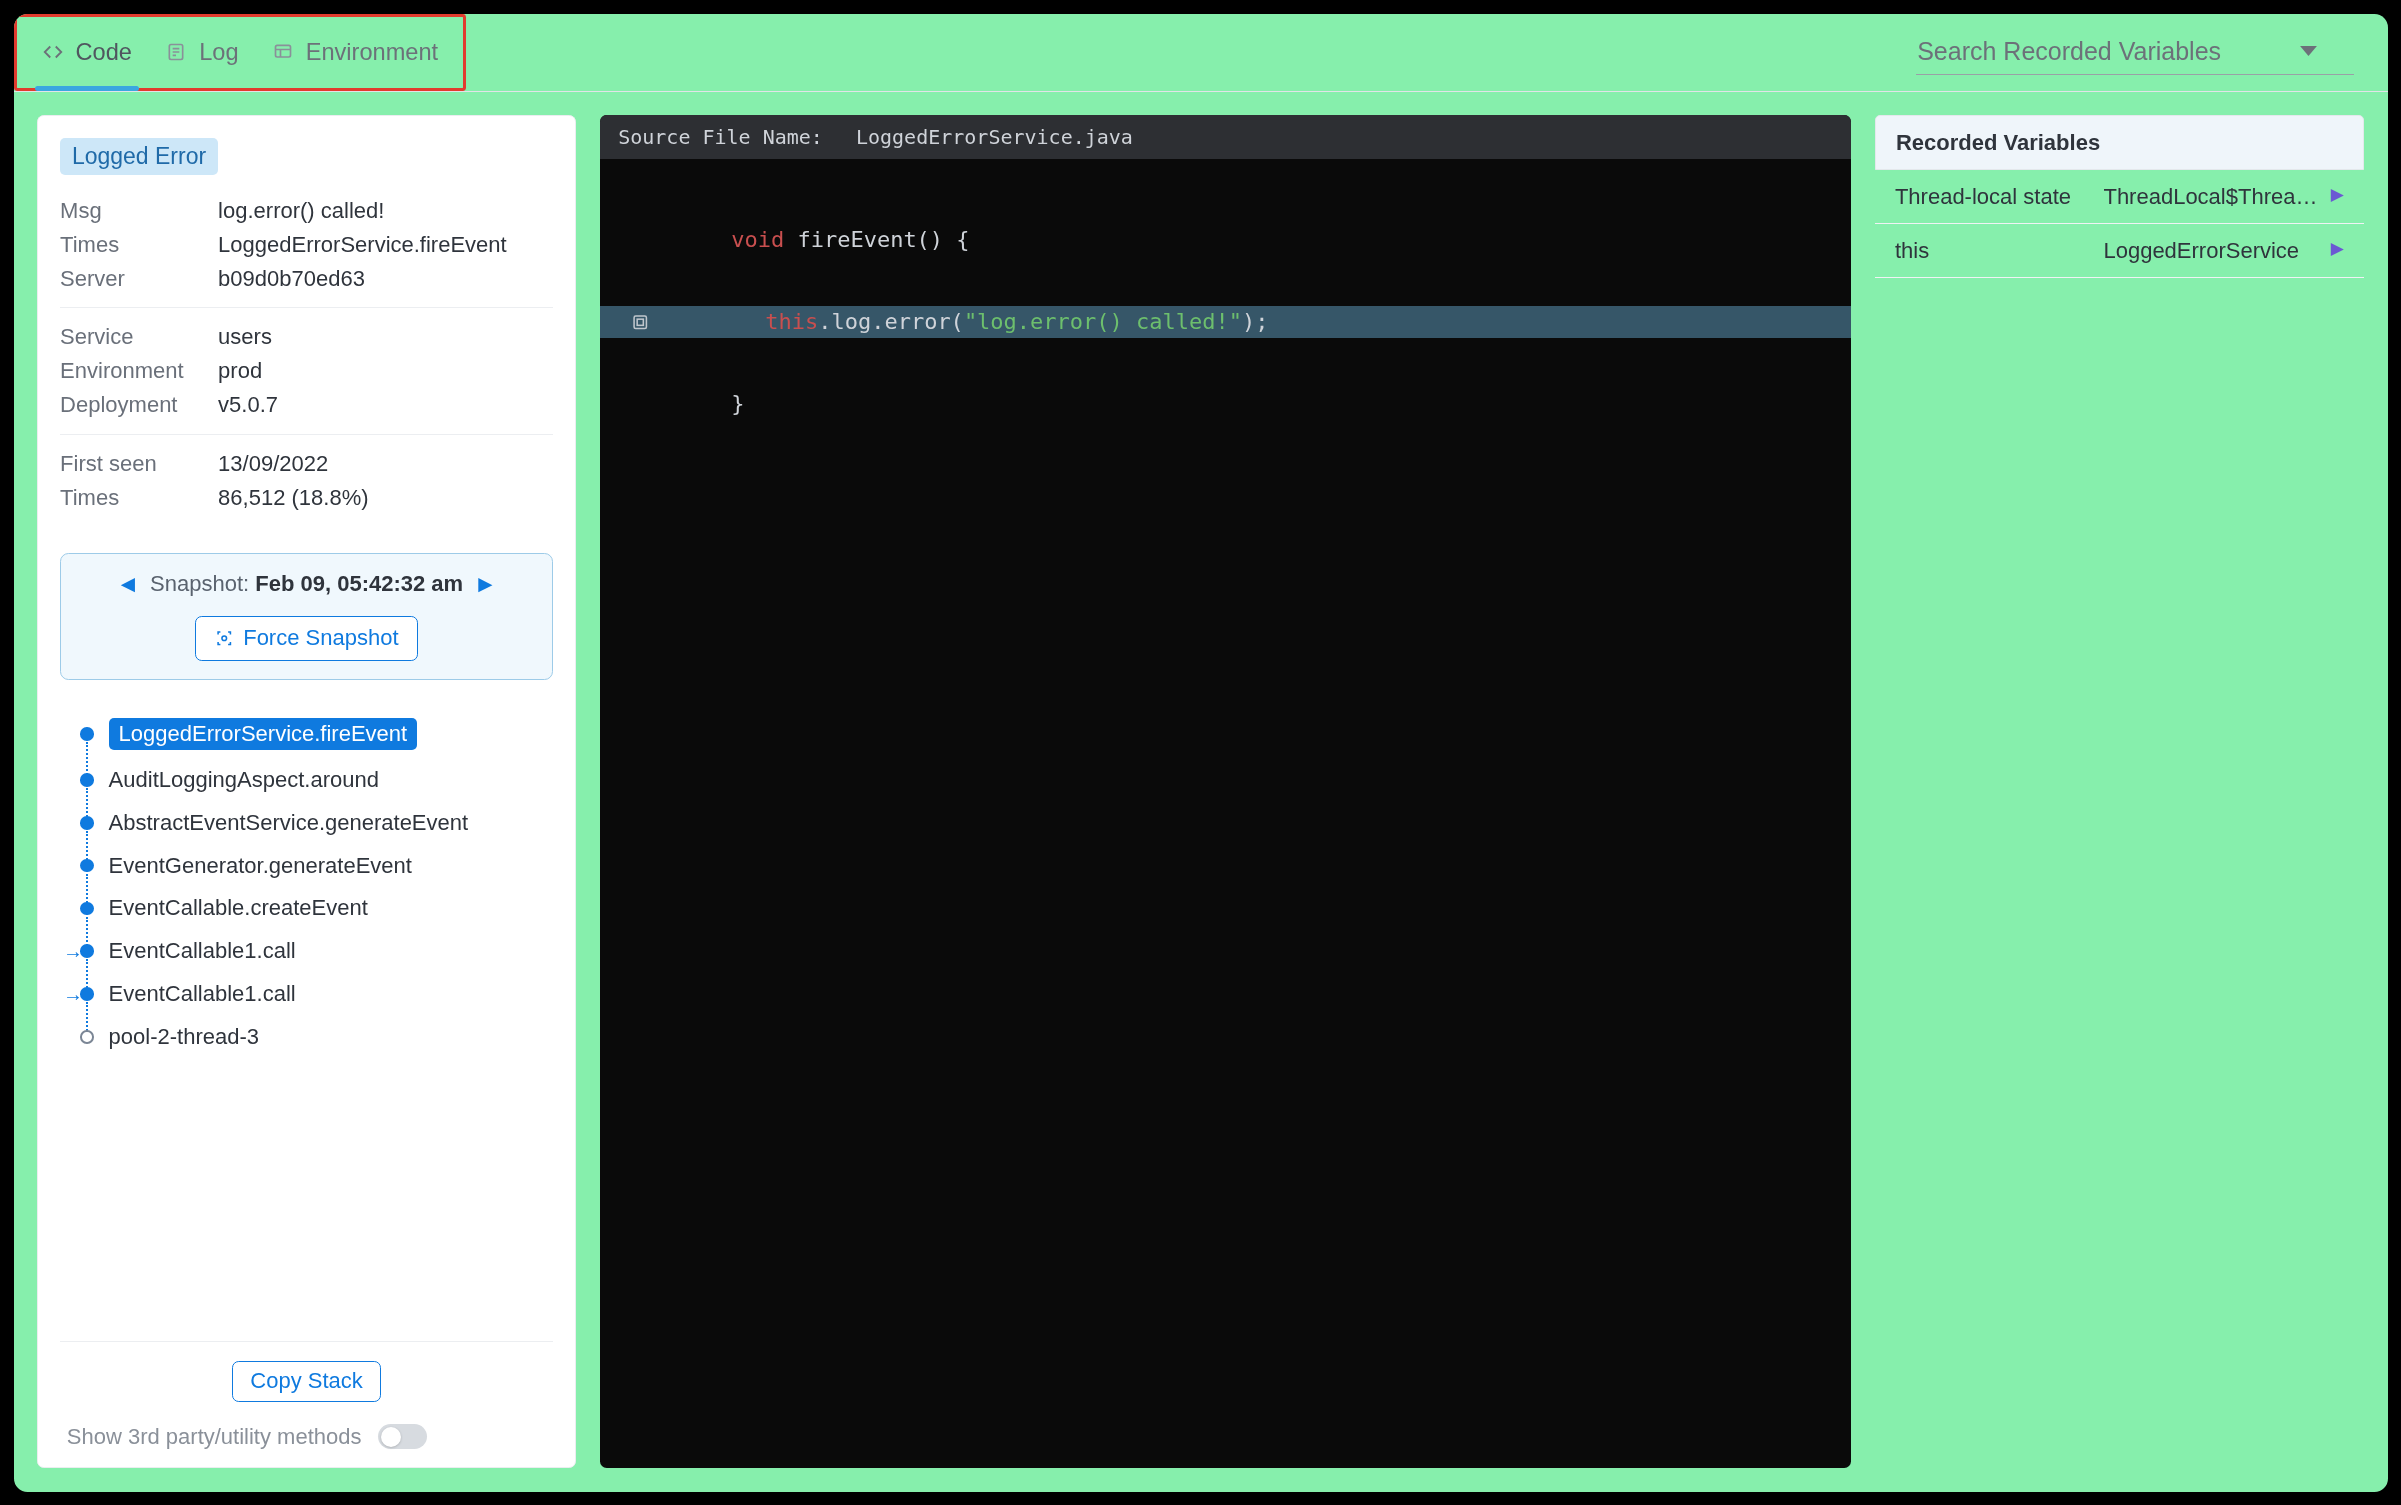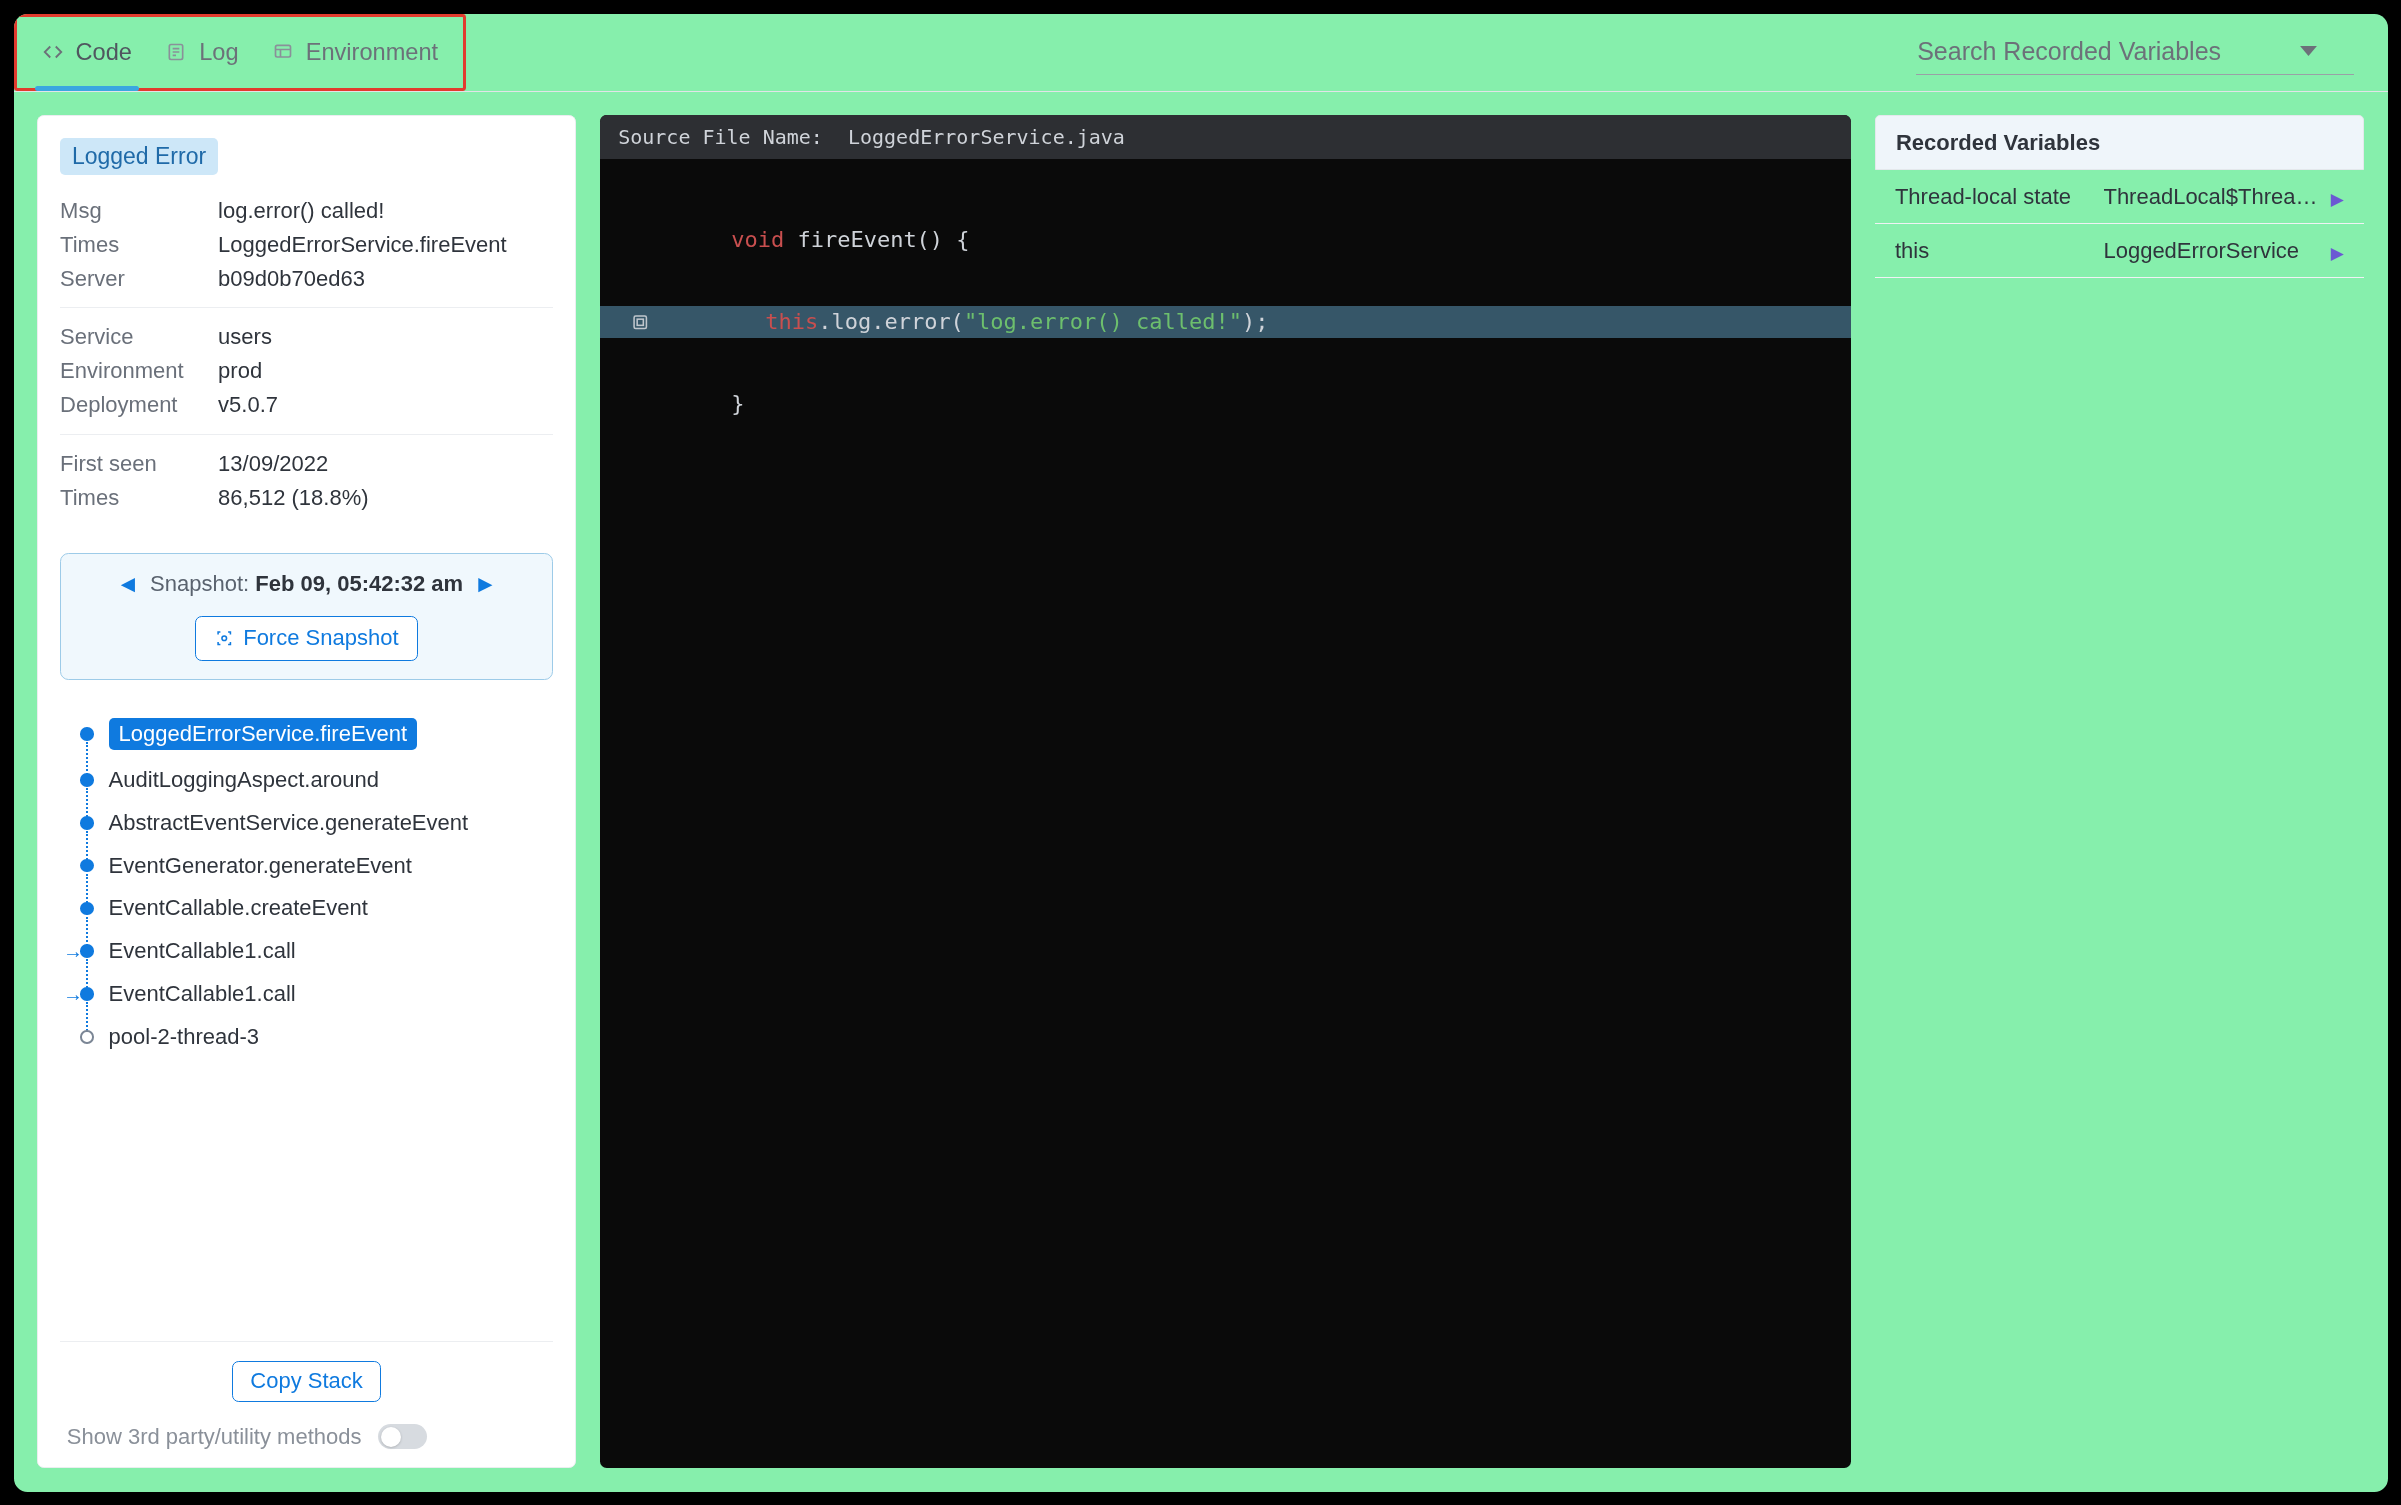--- a/index.html
+++ b/index.html
@@ -248,21 +248,21 @@
     color: #d0d4d9;
     font-family: "SF Mono", Menlo, Consolas, monospace;
     font-size: 22px;
   }
   .code-header {
     background: #2d2f33;
     padding: 10px 18.5px;
     color: #cfd3d9;
     font-size: 20px;
   }
-  .code-header .fn { margin-left: 13px; }
+  .code-header .fn { margin-left: 21px; }
   .code-body { padding: 15px 0; white-space: pre; }
   .cline { padding: 3.4px 22px; display:flex; align-items:center; gap: 13.5px;}
   .cline.hl { background: #365668; }
   .gutter { width: 37px; display:inline-flex; align-items:center; justify-content:center; color:#aeb4bb;}
   .gutter svg { opacity:.9; }
   .tok-void { color: #c94f4f; }
   .tok-this { color: #c94f4f; }
   .tok-str  { color: #6dbf6d; }
   .tok-default { color: #cfd3d9; }
   .indent1 { padding-left: 59px; }
@@ -278,21 +278,21 @@
     background: #eff5fa;
     padding: 13.5px 20px;
     font-weight: 600;
     color: #2f343c;
     border: 0.8px solid #e4e8ec;
     border-radius: 5px 5px 0 0;
     font-size: 22px;
   }
   .rv-row {
     display: flex;
-    align-items: flex-end;
+    align-items: flex-start;
     justify-content: space-between;
     gap: 2px;
     padding: 13.5px 20px;
     font-size: 22px;
     border-bottom: 0.8px solid #f0f2f4;
     cursor: pointer;
   }
   .rv-row .name { color: #2f343c; flex: 0 0 46%; white-space: nowrap; overflow: hidden; text-overflow: ellipsis;}
   .rv-row .val  { color: #2f343c; flex: 1; white-space: nowrap; overflow: hidden; text-overflow: ellipsis;}
   .rv-row .go   { color: #6b59d3; font-size: 17px; }

